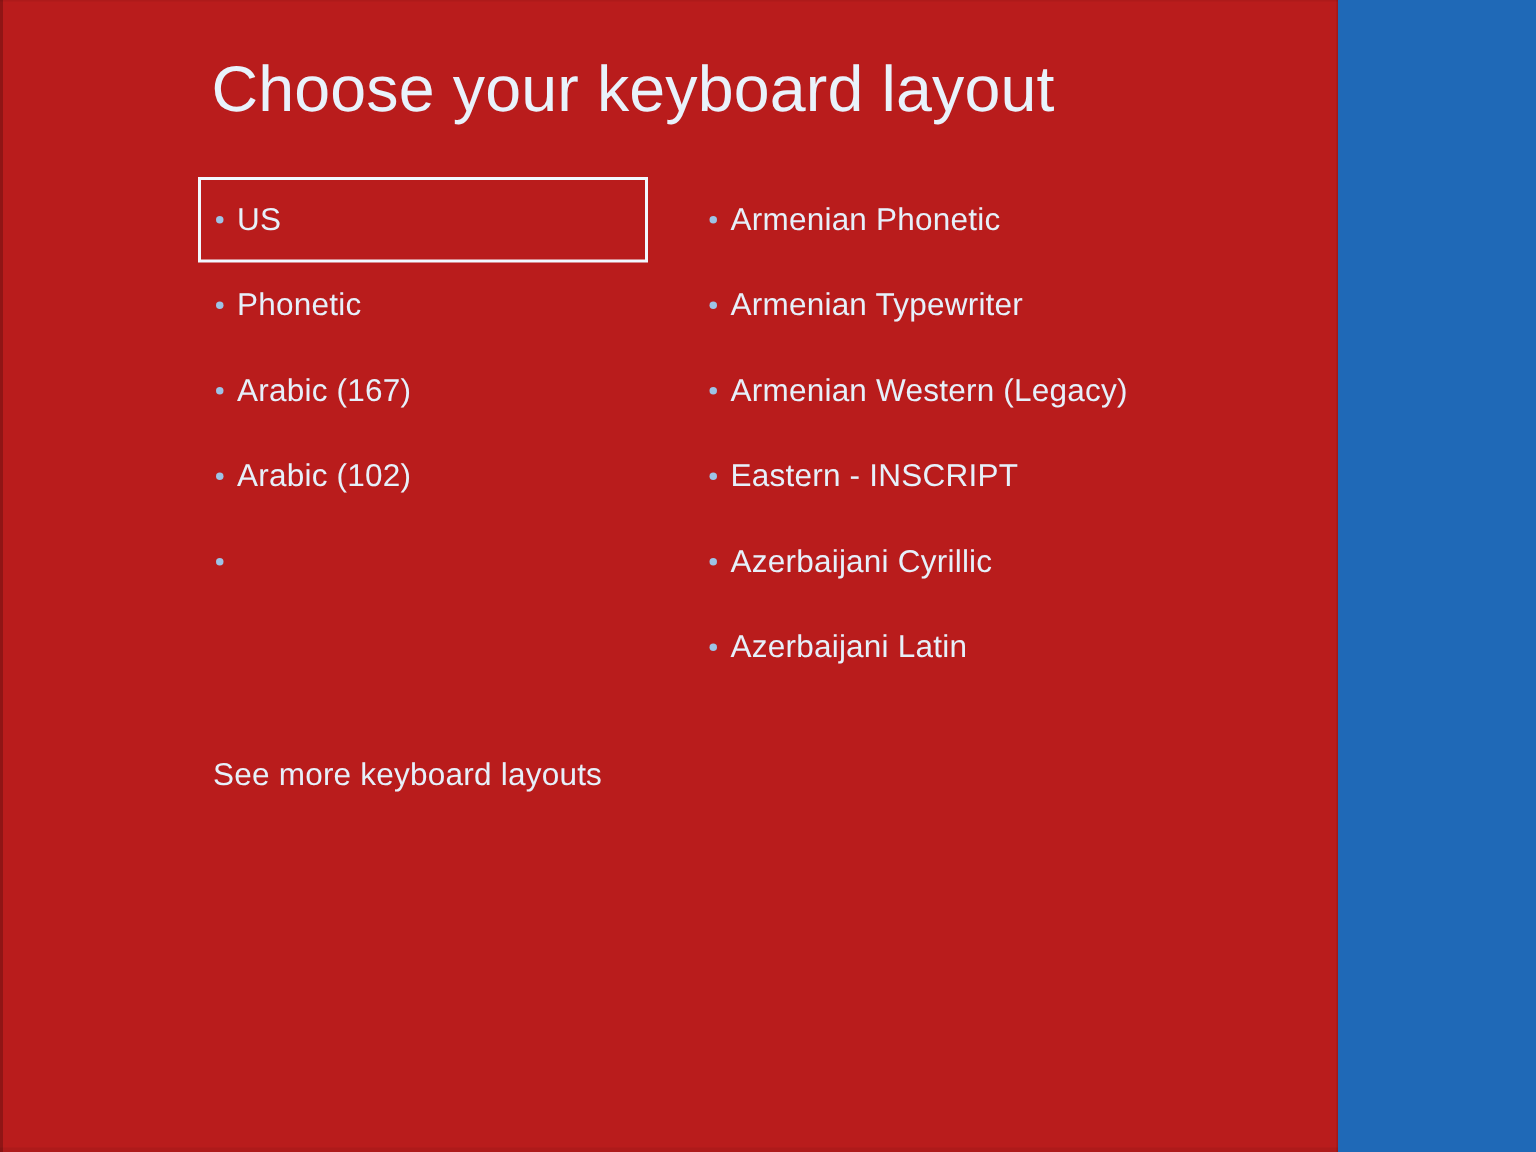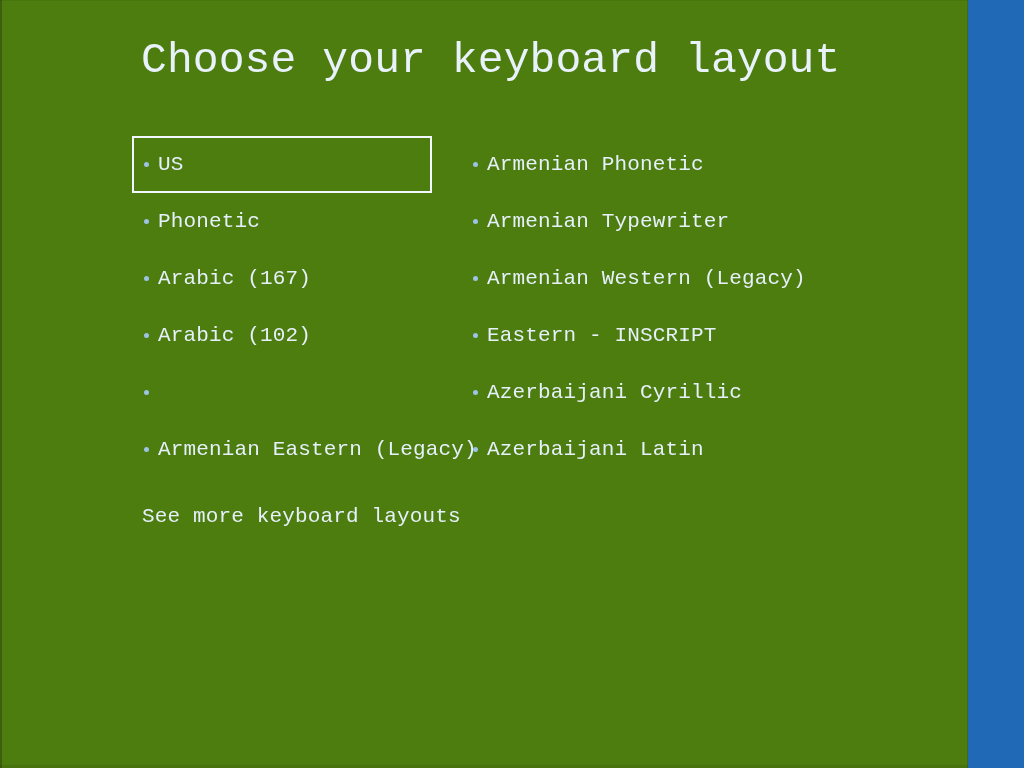--- a/index.html
+++ b/index.html
@@ -11,26 +11,25 @@
     width: 1024px;
     height: 768px;
     overflow: hidden;
     background: #1f69b7;
     font-family: "Liberation Sans", sans-serif;
     -webkit-font-smoothing: antialiased;
   }
 
   #screen {
     position: relative;
-    width: 968px;
+    width: 892px;
     height: 768px;
-    background: #4d7c0f;
+    background: #b91c1c;
     box-sizing: border-box;
     overflow: hidden;
-    font-family: Liberation Mono, monospace;
   }
 
   
   #screen::before {
     content: "";
     position: absolute;
     inset: 0;
     pointer-events: none;
     box-shadow:
       inset 2px 0 0 rgba(0,0,0,0.22),
@@ -54,21 +53,21 @@
   #layout-list {
     position: absolute;
     left: 0;
     top: 0;
     width: 1024px;
     height: 768px;
   }
 
   .layout-column {
     position: absolute;
-    top: 136px;
+    top: 118px;
   }
   #column-left  { left: 132px; width: 300px; }
   #column-right { left: 461px; width: 330px; }
 
   .layout-item {
     position: relative;
     height: 57px;
     display: flex;
     align-items: center;
     box-sizing: border-box;
@@ -131,24 +130,20 @@
           <span class="bullet-icon"></span>
           <span class="layout-label">Arabic (167)</span>
         </div>
         <div class="layout-item">
           <span class="bullet-icon"></span>
           <span class="layout-label">Arabic (102)</span>
         </div>
         <div class="layout-item">
           <span class="bullet-icon"></span>
         </div>
-        <div class="layout-item">
-          <span class="bullet-icon"></span>
-          <span class="layout-label">Armenian Eastern (Legacy)</span>
-        </div>
       </div>
     <div id="column-right" class="layout-column">
         <div class="layout-item">
           <span class="bullet-icon"></span>
           <span class="layout-label">Armenian Phonetic</span>
         </div>
         <div class="layout-item">
           <span class="bullet-icon"></span>
           <span class="layout-label">Armenian Typewriter</span>
         </div>

